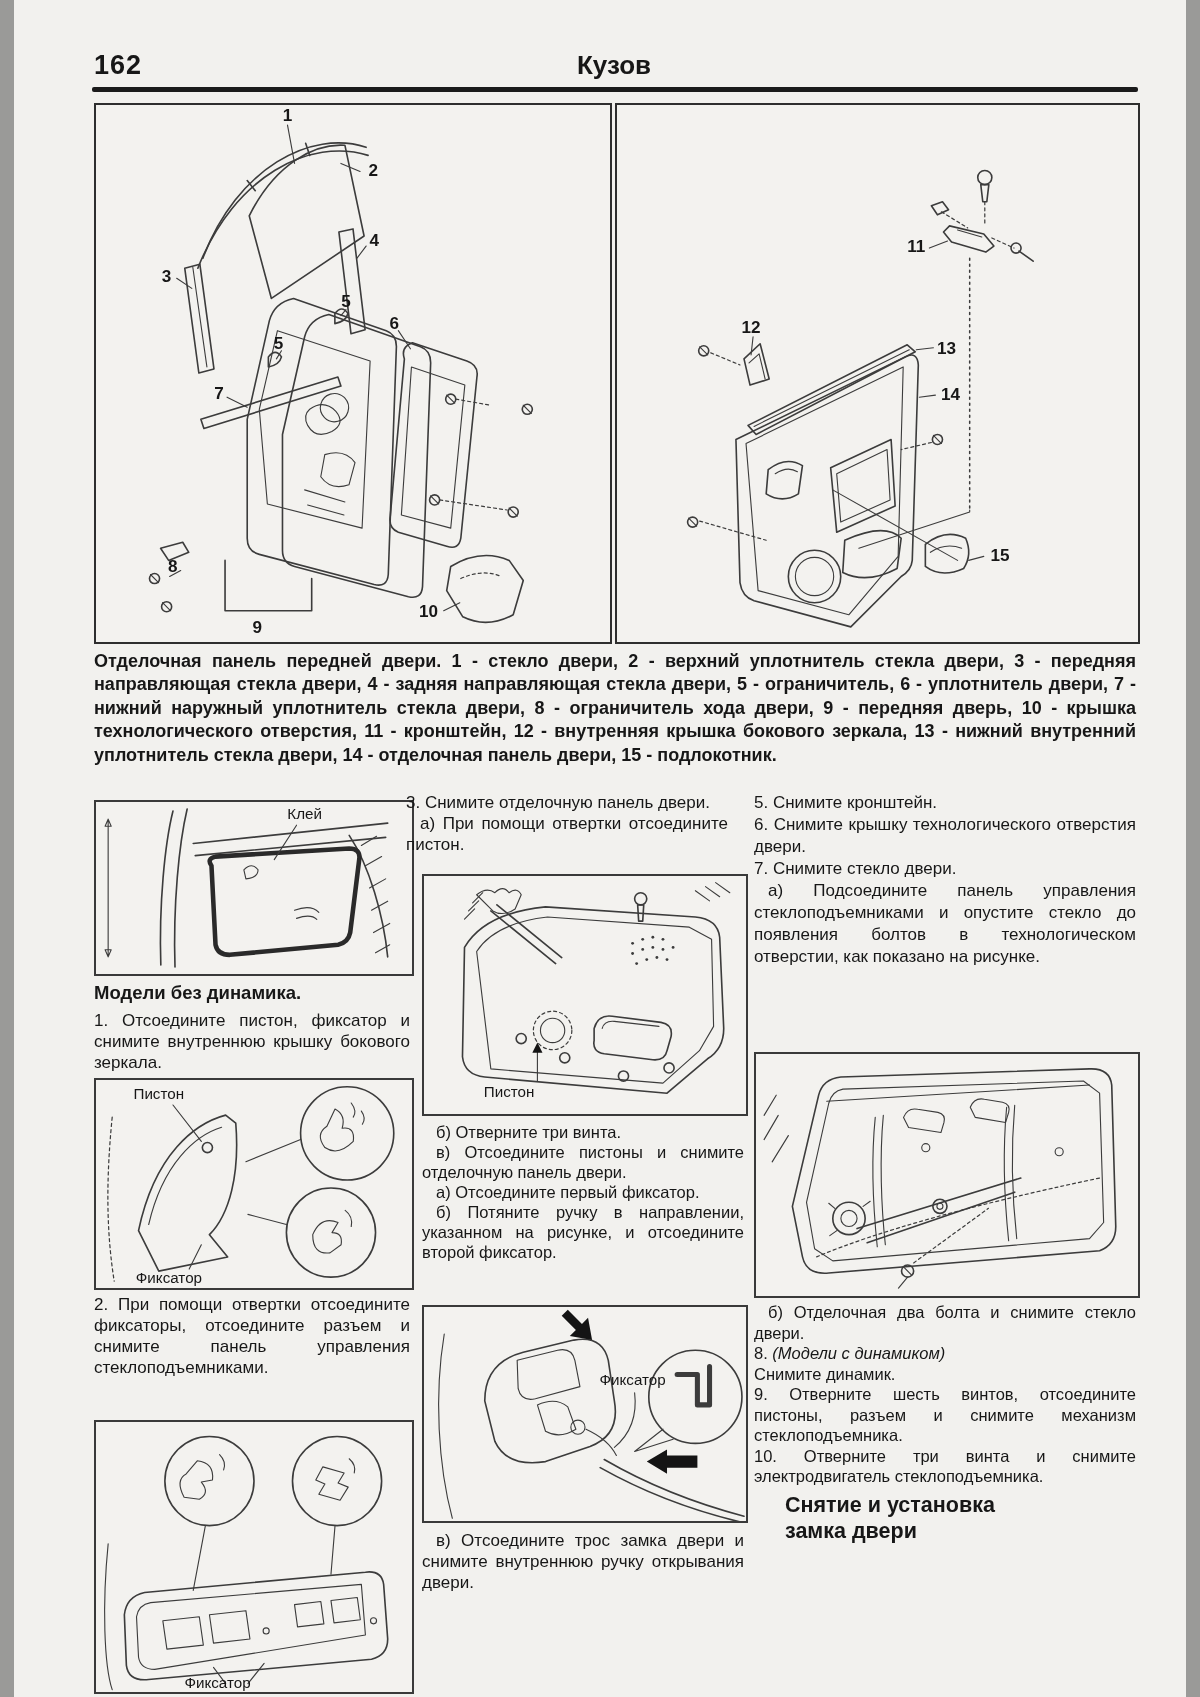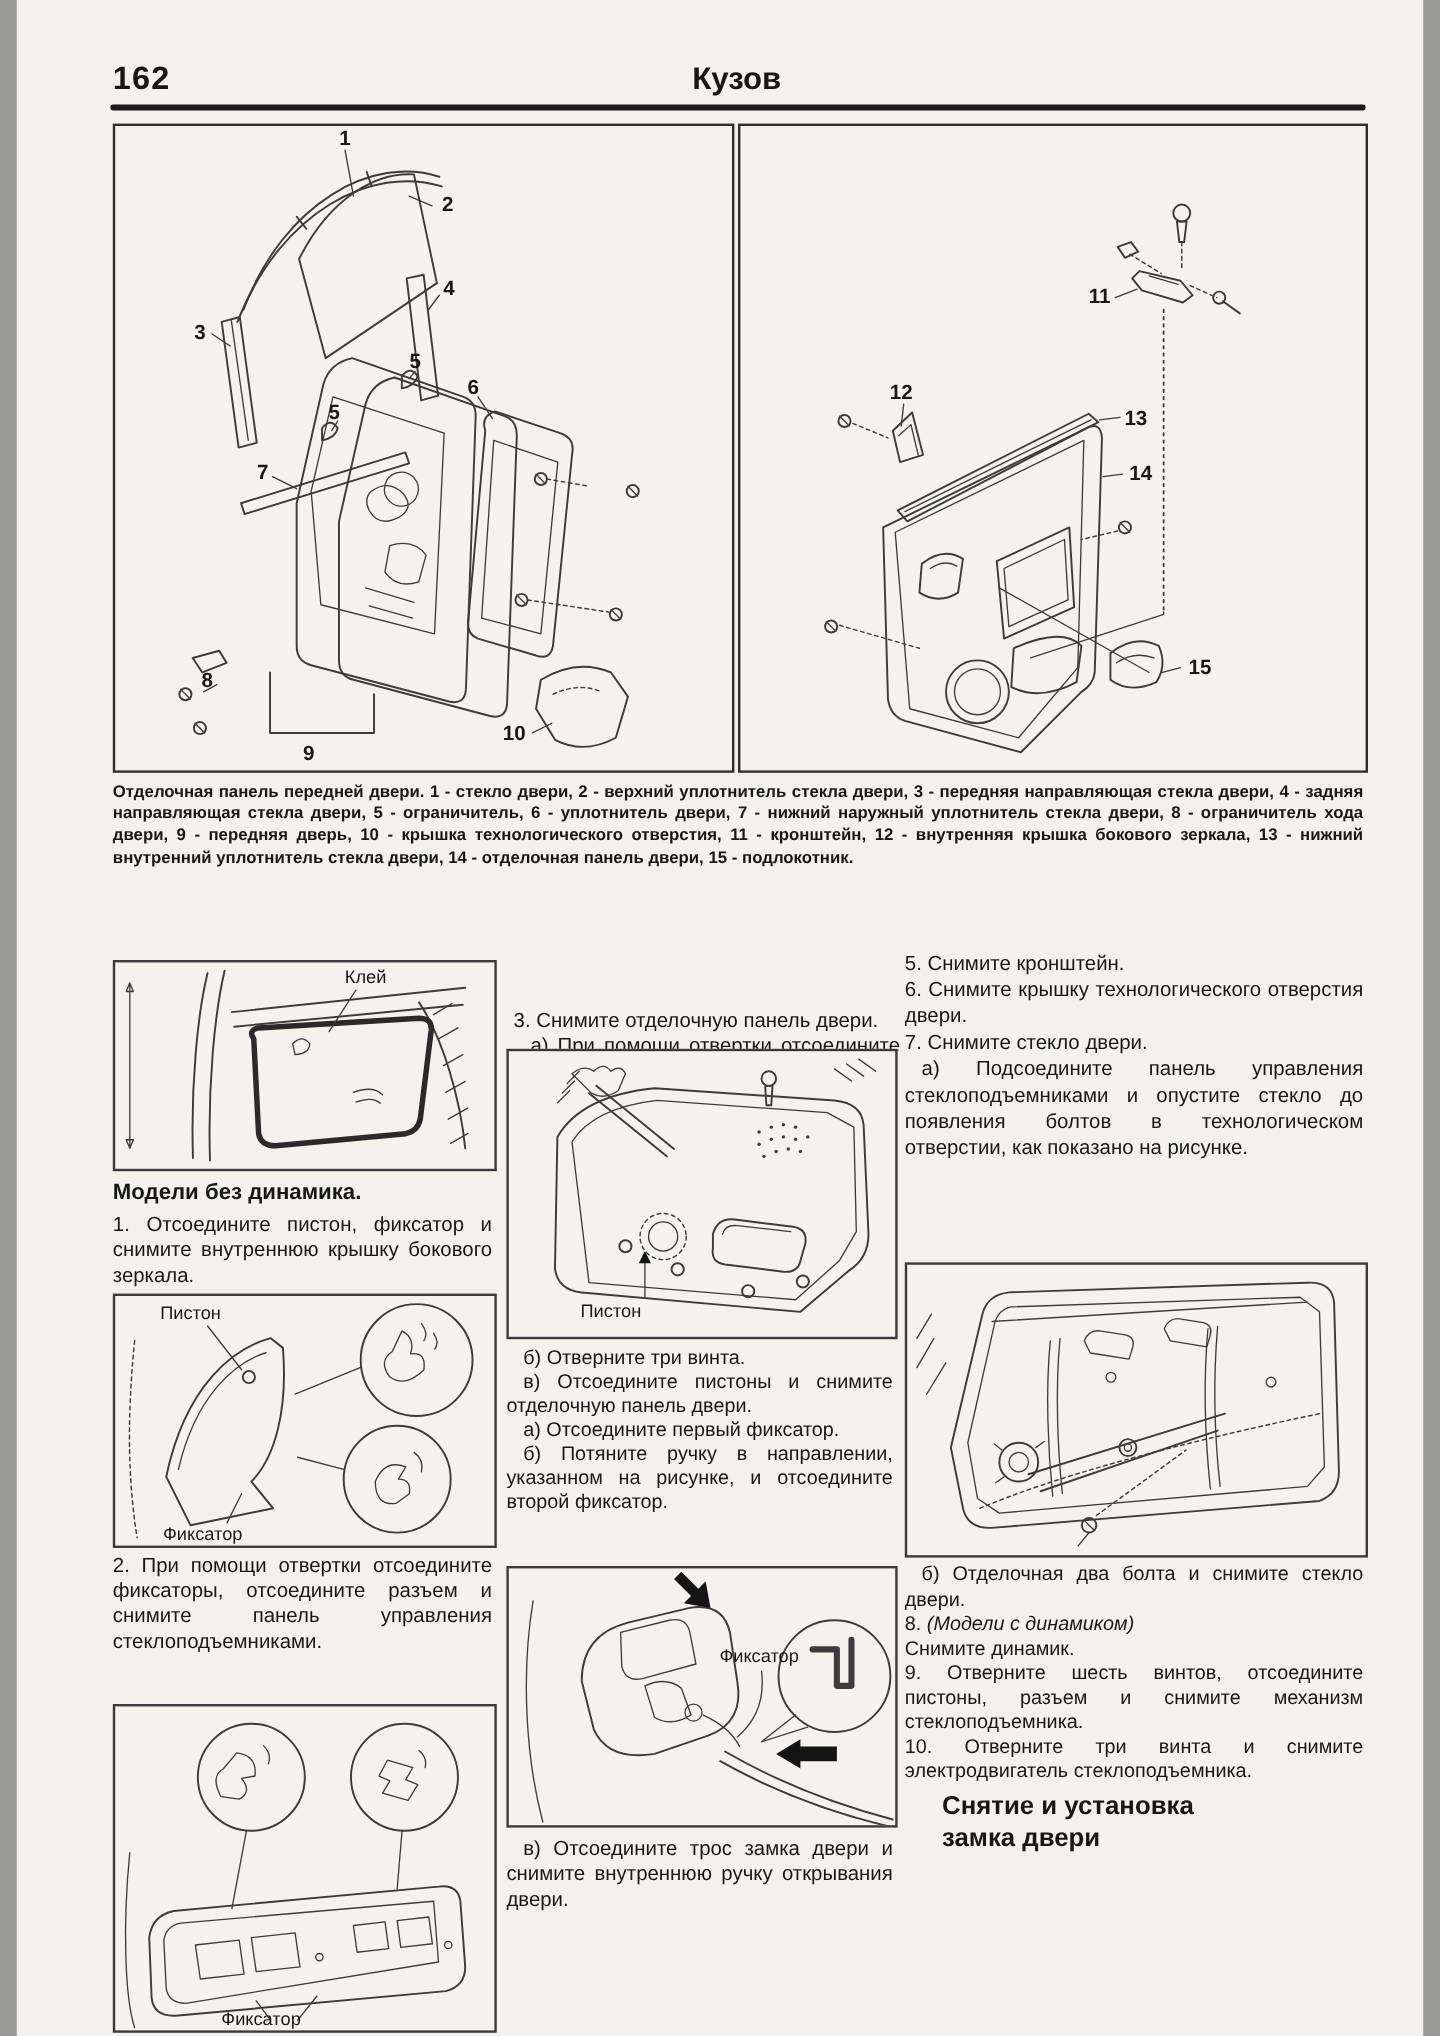--- a/index.html
+++ b/index.html
@@ -4,21 +4,21 @@
 <style>
   html,body{margin:0;padding:0;background:#9a9a98;}
   .page{position:relative;width:1172px;height:1697px;margin:0 auto;background:#f2f1ee;
         font-family:"Liberation Sans",sans-serif;color:#171717;overflow:hidden;}
   .hdr-num{position:absolute;left:80px;top:50px;font-size:27px;font-weight:bold;letter-spacing:1px;}
   .hdr-title{position:absolute;left:0;top:50px;width:1200px;text-align:center;font-size:26px;font-weight:bold;}
   .rule{position:absolute;left:78px;top:87px;width:1046px;height:5px;background:#1b1b1b;border-radius:2px;}
   .figbox{position:absolute;border:2px solid #2e2e2e;background:#f3f2ef;}
   .figbox.thin{border-width:2px;border-color:#3a3a3a;}
   .figbox svg{display:block;width:100%;height:100%;}
-  .caption{position:absolute;left:80px;top:650px;width:1042px;font-size:14px;line-height:1.3;
+  .caption{position:absolute;left:80px;top:650px;width:1042px;font-size:18px;line-height:1.3;
            font-weight:bold;text-align:justify;}
   .tblock{position:absolute;text-align:justify;}
   .tblock p{margin:0;}
   .fs17{font-size:17px;line-height:21px;}
   .fs165{font-size:16.5px;line-height:20px;}
   .fs17r{font-size:17px;line-height:22px;}
   .fs165r{font-size:16.5px;line-height:20.5px;}
   .sub{text-indent:14px;}
   .colhead{position:absolute;font-size:18.5px;font-weight:bold;}
   .sechead{position:absolute;font-size:21.5px;font-weight:bold;line-height:26px;}
@@ -251,21 +251,21 @@
         <path class="ln2" d="M40,192 Q42,180 54,178 L262,160 L266,210 L58,244 Q44,244 42,232 Z"></path>
         <path class="ln2" d="M66,196 l36,-4 4,28 -36,4 z M112,190 l36,-4 4,28 -36,4 z M196,180 l26,-3 3,22 -26,3 z M232,176 l26,-3 3,22 -26,3 z"></path>
         <circle class="ln2" cx="168" cy="206" r="3"></circle>
           <circle class="ln2" cx="274" cy="196" r="3"></circle>
         <path class="ln2" d="M150,258 L166,238 M128,258 L116,242"></path>
       </g>
       <text class="lbl" x="120" y="262">Фиксатор</text>
     </svg>
   </div>
 
-  <div class="tblock fs17" style="left:414px;top:792px;width:322px;margin-top:48px;">
+  <div class="tblock fs17" style="left:392px;top:792px;width:322px;">
     <p>3. Снимите отделочную панель двери.</p>
     <p class="sub">а) При помощи отвертки отсоедините пистон.</p>
   </div>
 
   <div class="figbox thin" style="left:408px;top:874px;width:322px;height:238px;">
     <svg viewBox="0 0 318 234">
       <g class="ln">
 
         <path class="ln2" d="M52,18 q10,-8 18,-2 q8,-8 14,0 q8,-6 12,2 l-6,14 q-12,8 -22,2 z"></path>
         <path d="M66,34 L130,86 M72,28 L136,80"></path>

